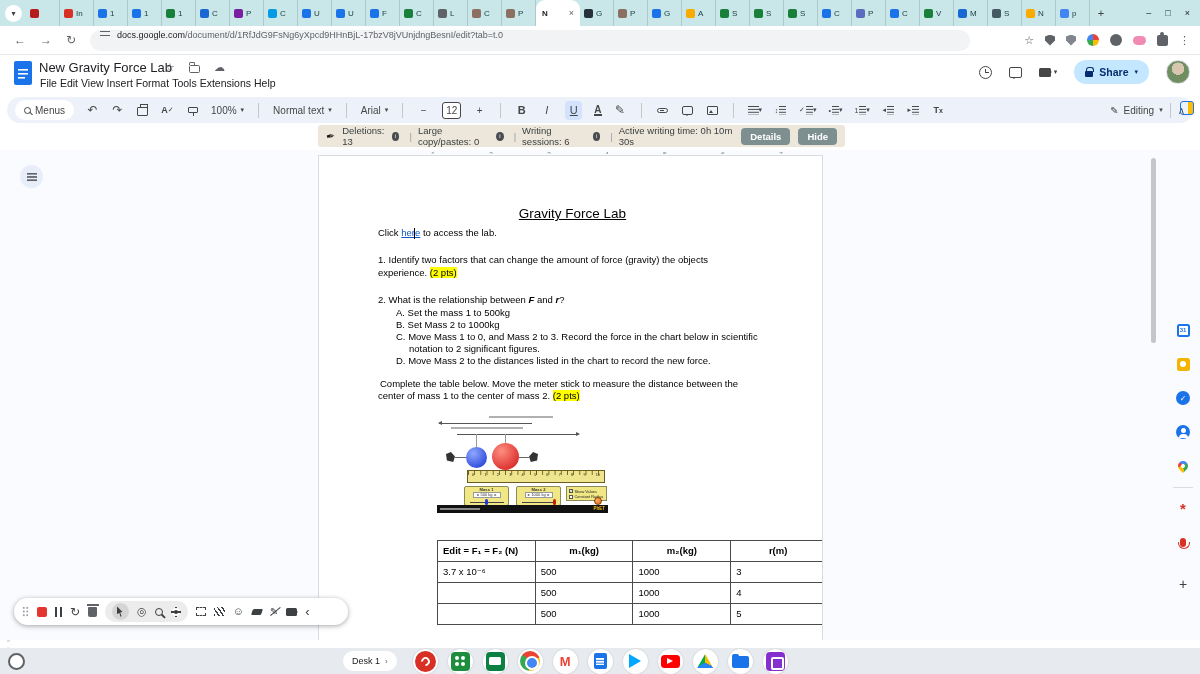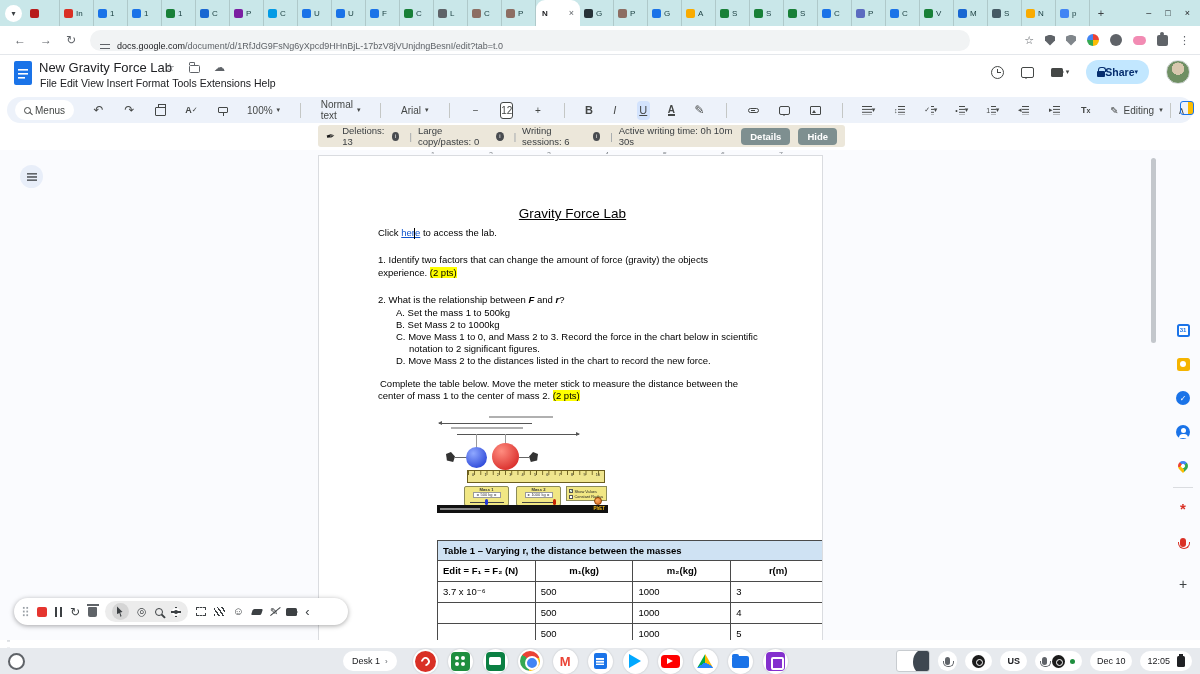--- a/index.html
+++ b/index.html
@@ -17,21 +17,21 @@
 .tab.active{width:44px;background:#fff;border-radius:9px 9px 0 0;border-right:none;justify-content:space-between;padding:0 6px}
 .tab.active .tlab{color:#202124;font-weight:bold}
 .tclose{font-size:9px;color:#5f6368}
 .newtab{width:16px;height:16px;display:flex;align-items:center;justify-content:center;font-size:11px;color:#3c4043;margin-left:3px}
 .wincontrols{margin-left:auto;display:flex;gap:14px;padding-right:10px;font-size:9px;color:#202124}
 .wincontrols span{cursor:default}
 
 
 #urlrow{position:absolute;left:0;top:26px;width:1200px;height:29px;background:#fff;display:flex;align-items:center;border-bottom:1px solid #e4e7eb}
 .navbtn{font-size:12px;color:#5f6368;margin-left:14px}
-.urlpill{height:21px;background:#f1f3f4;border-radius:11px;display:flex;align-items:flex-end;margin-left:14px;width:880px;padding:0 10px;font-size:9px}
+.urlpill{height:21px;background:#f1f3f4;border-radius:11px;display:flex;align-items:flex-start;margin-left:14px;width:880px;padding:0 10px;font-size:9px}
 .tune{width:10px;height:8px;background:
  linear-gradient(#5f6368 0 0) 0 1px/10px 1.4px no-repeat,
  linear-gradient(#5f6368 0 0) 0 5.5px/10px 1.4px no-repeat;position:relative;margin-right:7px}
 .urldomain{color:#202124}
 .urlpath{color:#5f6368}
 .urlicons{margin-left:auto;display:flex;align-items:center;gap:11px;padding-right:10px}
 .star{font-size:11px;color:#5f6368}
 .shield{width:10px;height:11px;background:#5f6368;clip-path:polygon(50% 0,100% 18%,100% 55%,50% 100%,0 55%,0 18%)}
 .shield.s2{background:#80868b}
 .extdot{width:12px;height:12px;border-radius:50%;background:conic-gradient(#ea4335 0 25%,#fbbc04 0 50%,#34a853 0 75%,#4285f4 0)}
@@ -58,29 +58,29 @@
 .headright{position:absolute;right:10px;top:5px;display:flex;align-items:center;gap:17px}
 .clock{width:13px;height:13px;border:1.4px solid #444746;border-radius:50%;position:relative}
 .clock:before{content:"";position:absolute;left:5px;top:2px;width:1.4px;height:4px;background:#444746}
 .clock:after{content:"";position:absolute;left:5px;top:5px;width:4px;height:1.4px;background:#444746}
 .bubble{width:13px;height:11px;border:1.4px solid #444746;border-radius:2px;position:relative}
 .bubble:after{content:"";position:absolute;left:2px;bottom:-4px;border:2.5px solid transparent;border-top-color:#444746}
 .vcambox{display:flex;align-items:center;gap:3px}
 .vcam{width:12px;height:9px;background:#444746;border-radius:1.5px;position:relative}
 .vcam:after{content:"";position:absolute;right:-4px;top:1px;border:3px solid transparent;border-left:4px solid #444746}
 .carret{font-size:7px;color:#444746}
-.sharepill{height:24px;background:#c2e7ff;border-radius:12px;display:flex;align-items:center;padding:0 11px;}
+.sharepill{height:24px;background:#c2e7ff;border-radius:12px;display:flex;align-items:center;padding:0 11px;gap:6px}
 .locki{width:8px;height:6px;background:#062e6f;border-radius:1px;position:relative;margin-top:3px}
 .locki:before{content:"";position:absolute;left:1.2px;top:-4px;width:5.6px;height:4px;border:1.4px solid #062e6f;border-bottom:none;border-radius:3px 3px 0 0}
 .sharetxt{font-size:10.5px;color:#062e6f;font-weight:bold}
 .sharedrop{font-size:7px;color:#062e6f}
 .avatar{width:24px;height:24px;border-radius:50%;background:radial-gradient(circle at 50% 35%,#d8c7ae 0 34%,#6f8f63 35%),linear-gradient(#87a379,#5d7a52);border:1px solid #dadce0}
 
 
-#toolbar{position:absolute;left:7px;top:97px;width:1186px;height:26px;background:#edf2fa;border-radius:13px;display:flex;align-items:center;padding:0 8px;gap:18px;font-size:10px;color:#444746}
+#toolbar{position:absolute;left:7px;top:97px;width:1186px;height:26px;background:#edf2fa;border-radius:13px;display:flex;align-items:center;padding:0 8px;gap:12px;font-size:10px;color:#444746}
 .menuspill{height:20px;background:#fff;border-radius:10px;display:flex;align-items:center;gap:4px;padding:0 9px}
 .mag{width:7px;height:7px;border:1.3px solid #444746;border-radius:50%;position:relative}
 .mag:after{content:"";position:absolute;right:-3px;bottom:-2px;width:4px;height:1.3px;background:#444746;transform:rotate(45deg)}
 .tbi{display:inline-flex;align-items:center;justify-content:center;min-width:13px;height:18px}
 .vsep{width:1px;height:15px;background:#c4c7c5;margin:0 2px}
 .glyph{font-size:12px}
 .print{width:11px;height:9px;border:1.3px solid #444746;border-radius:1px;position:relative;margin-top:2px}
 .print:before{content:"";position:absolute;left:1.5px;top:-4px;width:6px;height:3px;border:1.3px solid #444746;border-bottom:none}
 .spell{font-size:9px;font-weight:bold}
 .spell i{font-style:normal;font-size:7px;color:#444746}
@@ -688,23 +688,20 @@
           </div>
           <span class="resetbtn"></span>
           <div class="phetbar">
             <span class="pathbar"></span>
             <span class="phettxt">PhET</span>
           </div>
         </div>
 
         <table id="t1">
           <tbody>
-              <tr>
-            <td class="cap" colspan="4">Table 1 – Varying r, the distance between the masses</td>
-          </tr>
           <tr>
             <th style="width:98px">Edit = F₁ = F₂ (N)</th>
             <th class="c" style="width:98px">m₁(kg)</th>
             <th class="c" style="width:98px">m₂(kg)</th>
             <th class="c" style="width:95px">r(m)</th>
           </tr>
           </tbody>
             <tbody>
 
           <tr>
@@ -826,39 +823,15 @@
           <span class="drivetri"></span>
         </span>
       <span class="app">
           <span class="filesic"></span>
         </span>
       <span class="app">
           <span class="a-purple"></span>
           <span class="runbar"></span>
         </span>
     </div>
-    <div class="tray">
-      <span class="thumb"></span>
-      <span class="traypill">
-          <span class="micg"></span>
-        </span>
-      <span class="traypill">
-          <span class="blkdot"></span>
-        </span>
-      <span class="traypill">
-          <b>US</b>
-        </span>
-      <span class="traypill">
-          <span class="micg"></span>
-          <span class="blkdot"></span>
-          <span class="greendot"></span>
-        </span>
-      <span class="traypill">
-          <span>Dec 10</span>
-        </span>
-      <span class="traypill">
-          <span>12:05</span>
-          <span class="battery"></span>
-        </span>
-    </div>
   </div>
 
 </div>
 
 </body></html>

